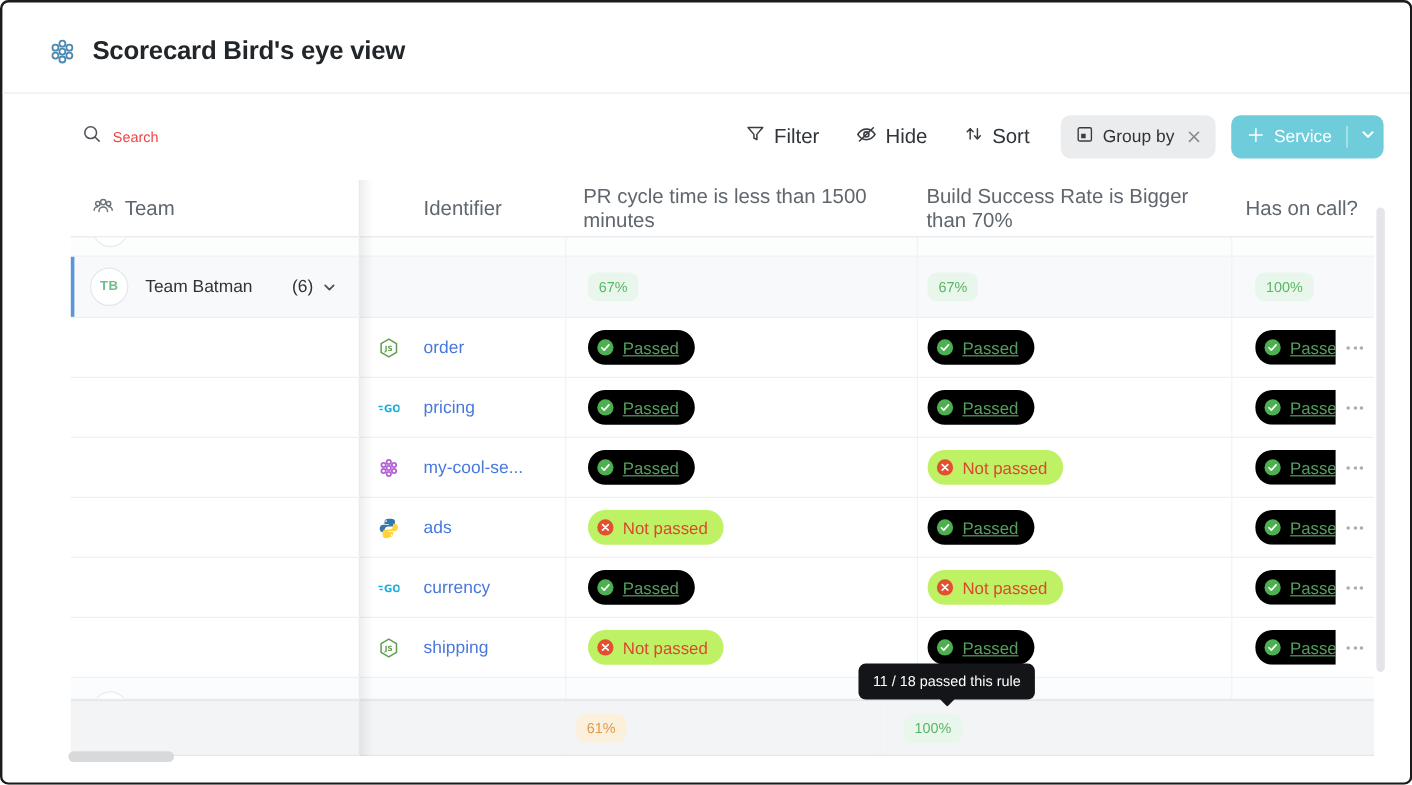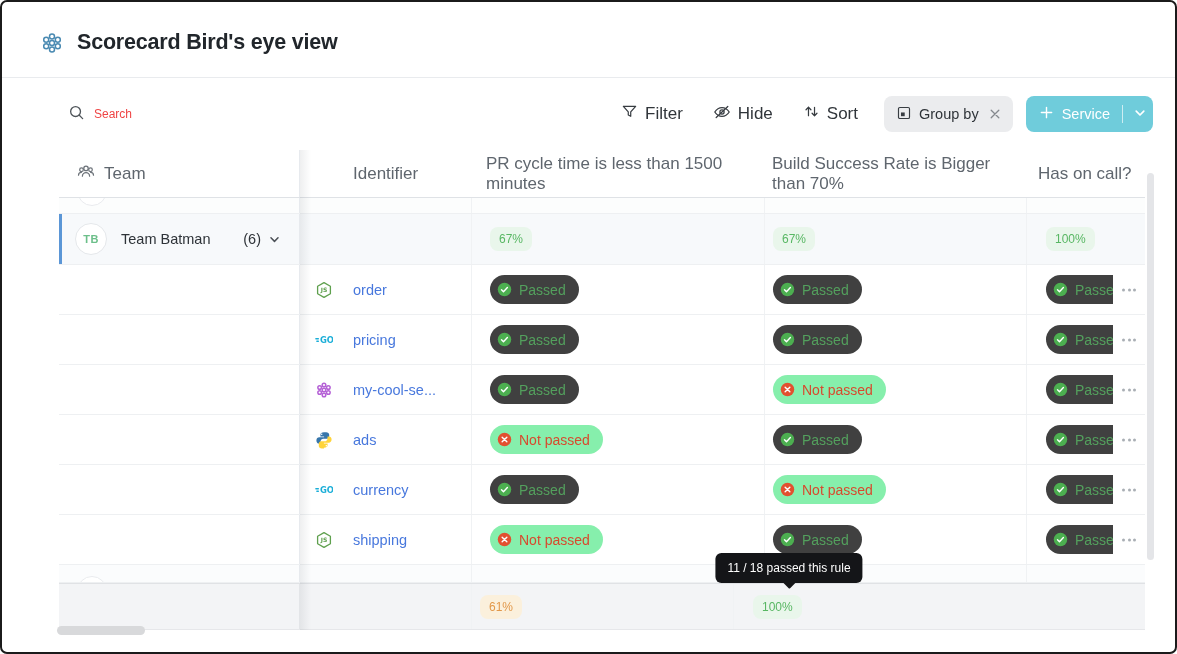--- a/index.html
+++ b/index.html
@@ -70,22 +70,22 @@
   .gcount { margin-left:auto; font-size:14.5px; color:#2e3338; }
   .gchev { margin-left:7px; display:inline-flex; cursor:pointer; }
 
   .row { height:50px; }
   .svc-icon { display:inline-flex; width:18px; height:18px; flex:none; }
   .link { margin-left:20px; font-size:14.5px; color:#4878dd; text-decoration:none; cursor:pointer; white-space:nowrap; }
 
   .status { display:inline-flex; align-items:center; gap:7px; height:29px; padding:0 13px 0 7px;
     border-radius:15px; font-size:14px; white-space:nowrap; flex:none; }
   .status .sico { display:inline-flex; }
-  .status.pass { background:#404040; color:#53a05d; }
-  .status.fail { background:#86efac; color:#d8492e; }
+  .status.pass { background:#000000; color:#53a05d;text-decoration:underline; }
+  .status.fail { background:#bef264; color:#d8492e; }
 
   .clip { width:67px; overflow:hidden; flex:none; }
   .kebab { position:absolute; right:5px; top:50%; transform:translateY(-50%);
     display:flex; gap:2.5px; cursor:pointer; padding:4px; }
   .kebab i { width:3px; height:3px; border-radius:50%; background:#a9aeb4; }
 
   .pct { display:inline-block; padding:5px 9px; border-radius:8px; font-size:12px; cursor:default; }
   .tone-green  { background:#e9f6eb; color:#58b763; }
   .tone-orange { background:#fbf0dc; color:#e2984a; }
 

